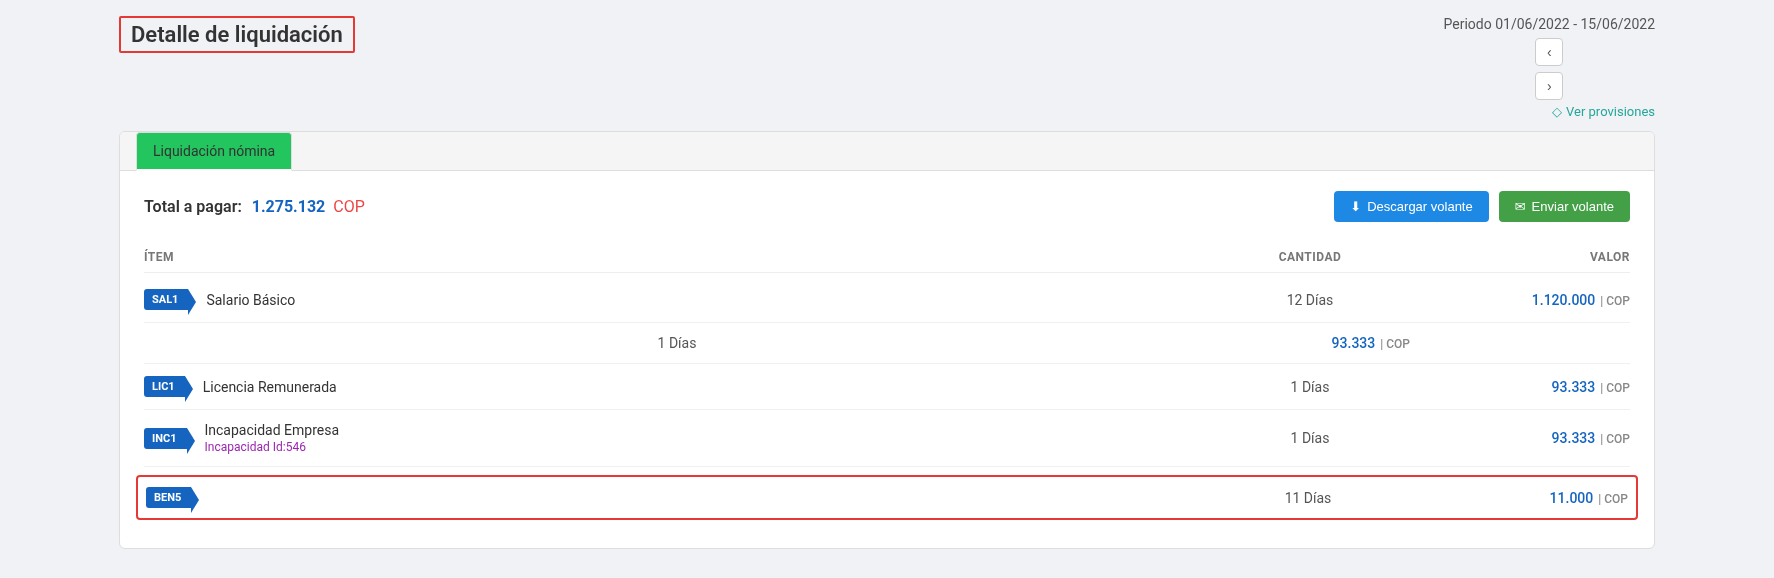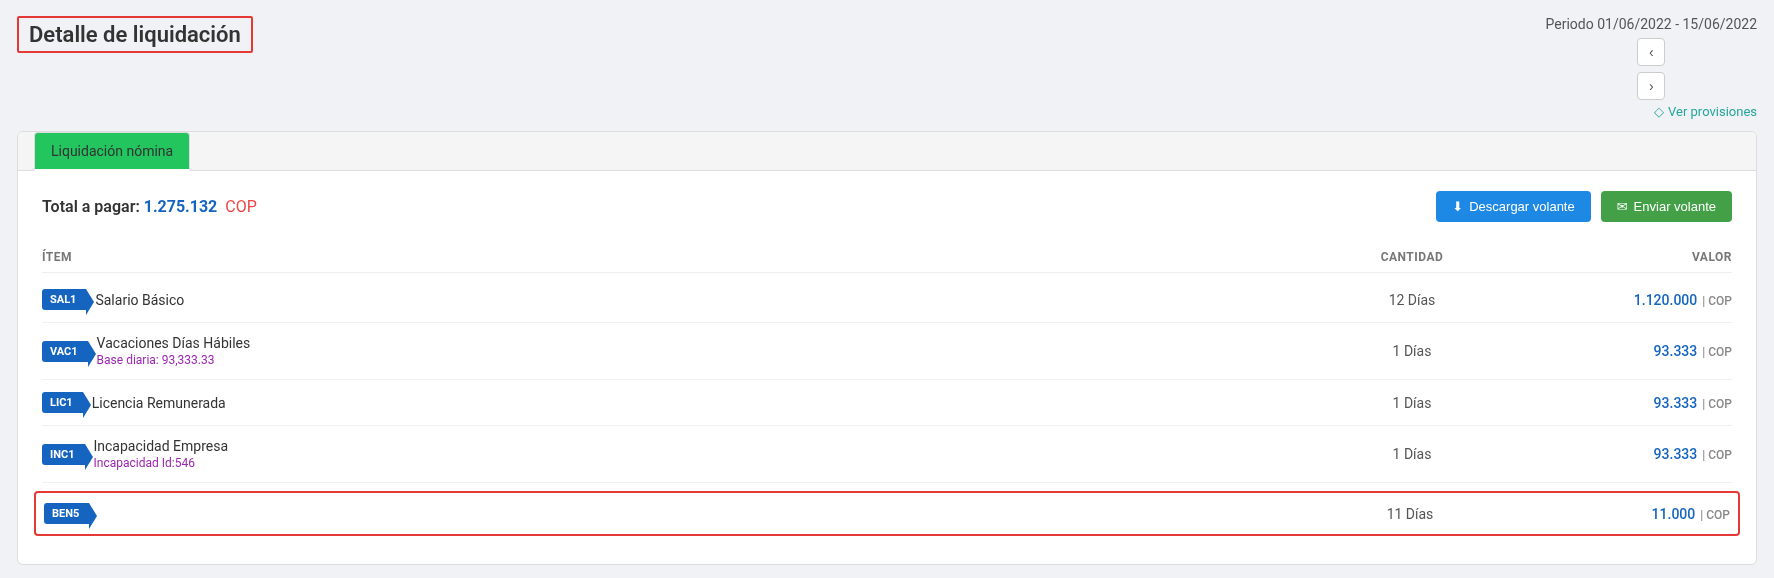--- a/index.html
+++ b/index.html
@@ -6,21 +6,21 @@
     body {
       font-family: -apple-system, BlinkMacSystemFont, 'Segoe UI', Roboto, sans-serif;
       background: #f0f2f5;
       min-height: 578px;
       display: flex;
       align-items: flex-start;
       justify-content: center;
       padding: 16px;
     }
     .page-wrapper {
-      width: 1740px;
+      width: 1536px;
       background: #f0f2f5;
     }
     .page-header {
       display: flex;
       align-items: flex-start;
       justify-content: space-between;
       margin-bottom: 12px;
     }
     .page-title {
       font-size: 22px;
@@ -106,20 +106,21 @@
     }
     .total-label {
       font-size: 16px;
       font-weight: 600;
       color: #333;
     }
     .total-amount {
       color: #1565c0;
       font-size: 16px;
       font-weight: 700;
+      margin-left: 6px;
     }
     .total-currency {
       color: #ef4444;
       font-size: 16px;
       margin-left: 4px;
     }
     .actions {
       display: flex;
       gap: 10px;
     }
@@ -171,21 +172,21 @@
     }
     .table-row.highlighted {
       border: 2px solid #e53935;
       border-radius: 4px;
       padding: 10px 8px;
       margin: 8px -8px;
     }
     .item-cell {
       display: flex;
       align-items: center;
-      gap: 1px;
+      gap: 10px;
     }
     .item-badge {
       display: inline-flex;
       align-items: center;
       background: #1565c0;
       color: #fff;
       font-size: 11px;
       font-weight: 700;
       border-radius: 3px 0 0 3px;
       position: relative;
@@ -291,27 +292,20 @@
             <div class="item-cell">
               <span class="item-badge">SAL1</span>
               <div class="item-info">
                 <span class="item-name">Salario Básico</span>
               </div>
             </div>
             <div class="col-cantidad">12 Días</div>
             <div class="col-valor">1.120.000<span class="cop-label"> | COP</span></div>
           </div>
           <div class="table-row">
-            <div class="item-cell">
-              <span class="item-badge">VAC1</span>
-              <div class="item-info">
-                <span class="item-name">Vacaciones Días Hábiles</span>
-                <span class="item-sub">Base diaria: 93,333.33</span>
-              </div>
-            </div>
             <div class="col-cantidad">1 Días</div>
             <div class="col-valor">93.333<span class="cop-label"> | COP</span></div>
           </div>
           <div class="table-row">
             <div class="item-cell">
               <span class="item-badge">LIC1</span>
               <div class="item-info">
                 <span class="item-name">Licencia Remunerada</span>
               </div>
             </div>

